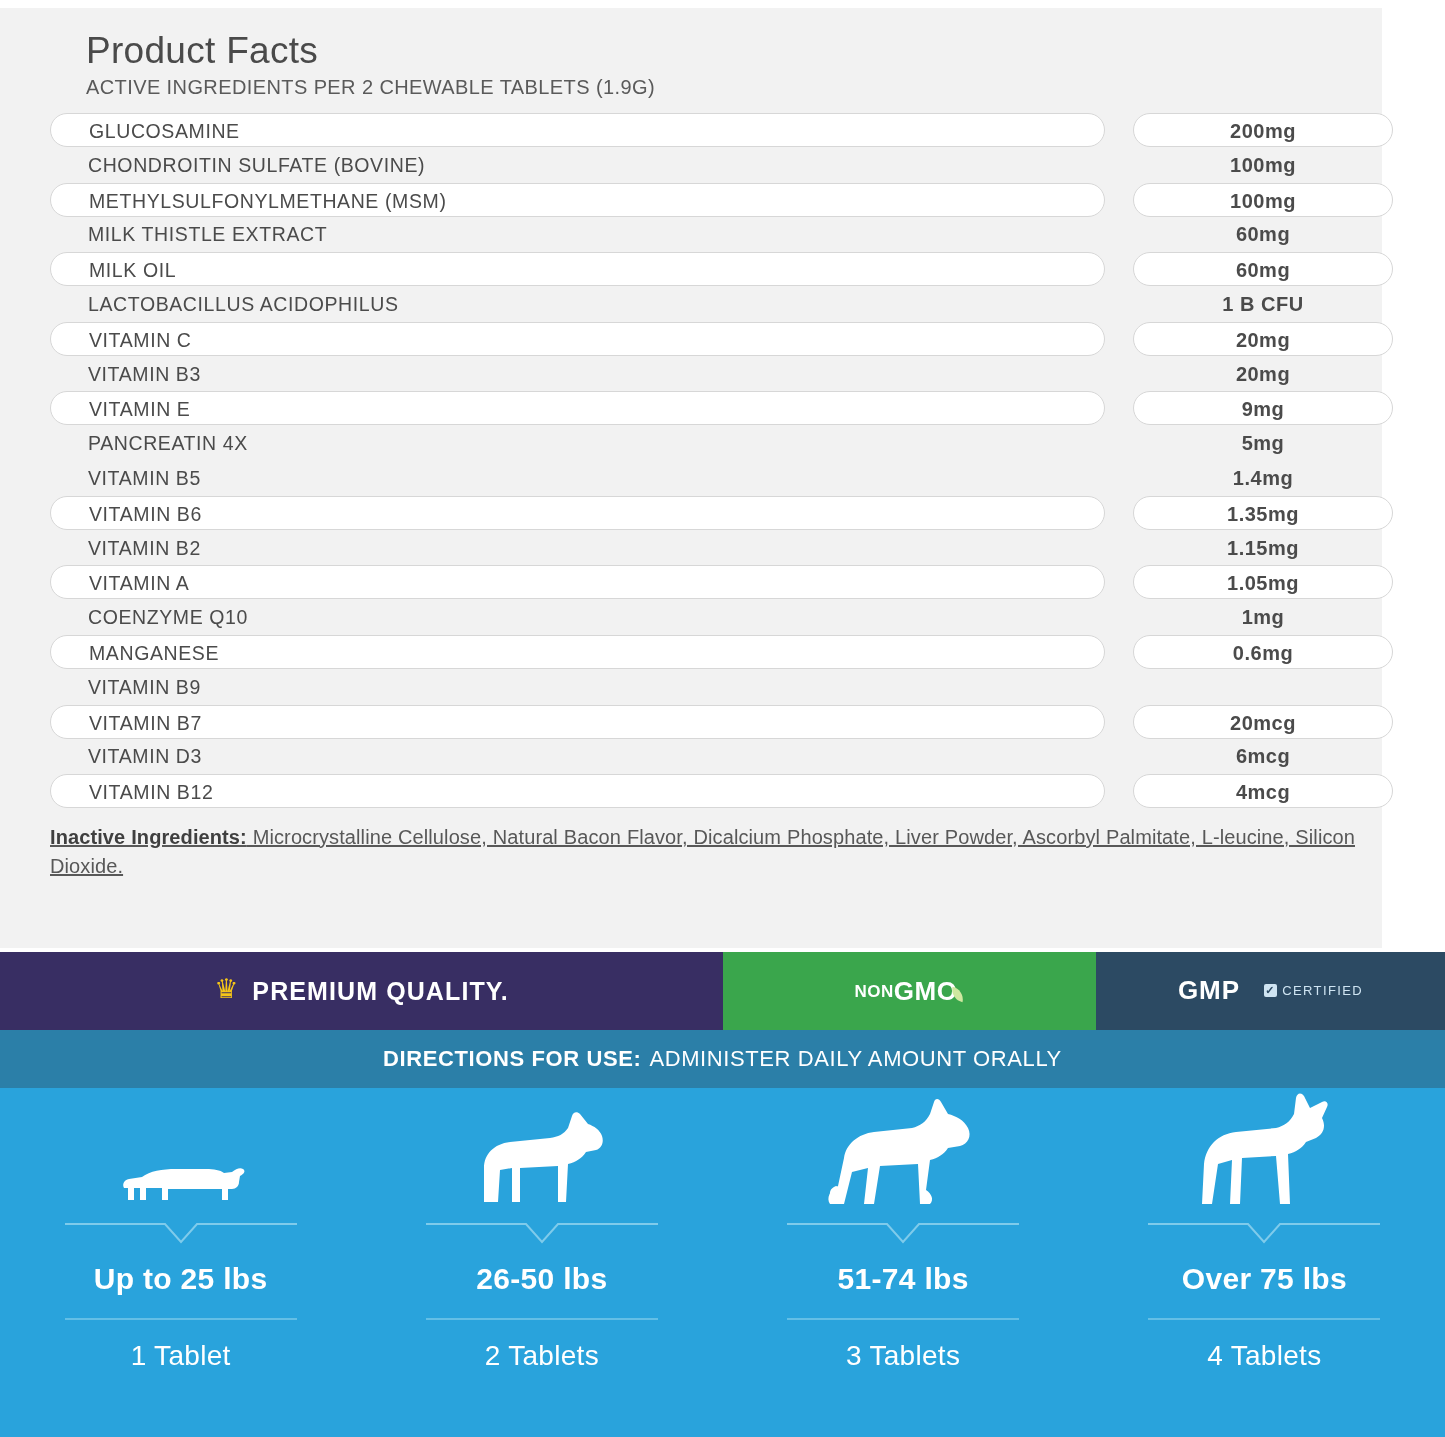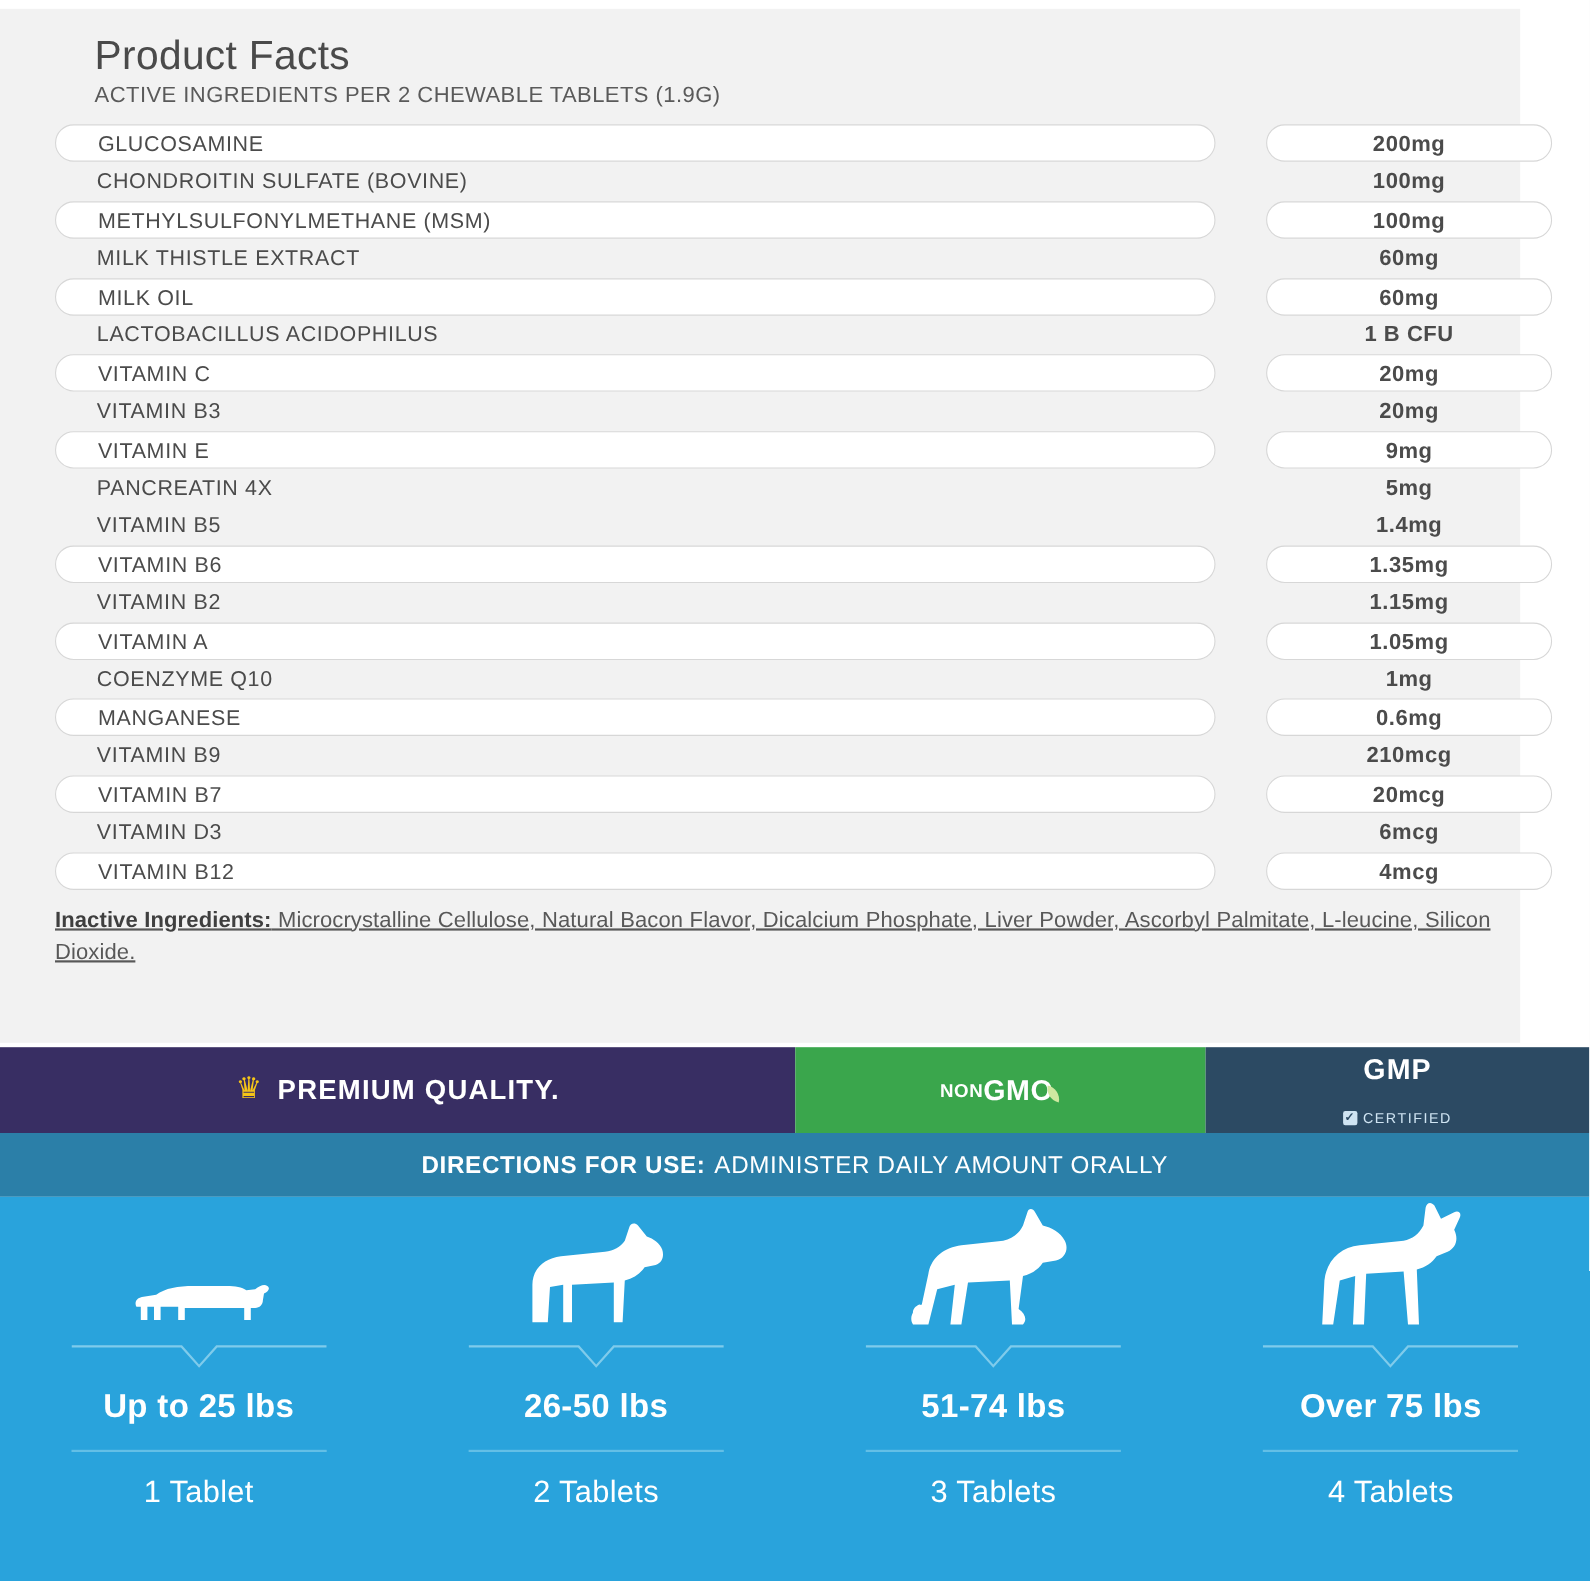--- a/index.html
+++ b/index.html
@@ -43,23 +43,21 @@
     color: #5a5a5a;
     letter-spacing: 0.4px;
     margin: 0 0 14px 36px;
   }
 
   .ing-table {
     margin-top: 6px;
   }
   .ing-row {
     display: flex;
-    align-items: center;
     height: 34.8px;
-    gap: 18px;
   }
   .ing-name {
     flex: 0 0 1055px;
     box-sizing: border-box;
     font-size: 19.5px;
     color: #4b4b4b;
     letter-spacing: 0.6px;
     padding-left: 38px;
     height: 34px;
     line-height: 34px;
@@ -152,21 +150,21 @@
     background: #cfe8a0;
     border-radius: 0 100% 0 100%;
     transform: rotate(12deg);
     position: relative;
     top: 1px;
     margin-left: -6px;
   }
   .badge-gmp {
     flex: 1 1 auto;
     background: #2c4a63;
-    flex-direction: column;
+    flex-direction: row;
     line-height: 1.05;
     gap: 24px;
   }
   .badge-gmp .l1 {
     font-size: 26px;
     font-weight: bold;
     letter-spacing: 1px;
   }
   .badge-gmp .l2 {
     font-size: 13px;
@@ -329,21 +327,20 @@
       <div class="ing-row">
         <div class="ing-name">COENZYME Q10</div>
         <div class="ing-amt">1mg</div>
       </div>
       <div class="ing-row pill">
         <div class="ing-name">MANGANESE</div>
         <div class="ing-amt">0.6mg</div>
       </div>
       <div class="ing-row">
         <div class="ing-name">VITAMIN B9</div>
-        <div class="ing-amt">210mcg</div>
       </div>
       <div class="ing-row pill">
         <div class="ing-name">VITAMIN B7</div>
         <div class="ing-amt">20mcg</div>
       </div>
       <div class="ing-row">
         <div class="ing-name">VITAMIN D3</div>
         <div class="ing-amt">6mcg</div>
       </div>
       <div class="ing-row pill">

